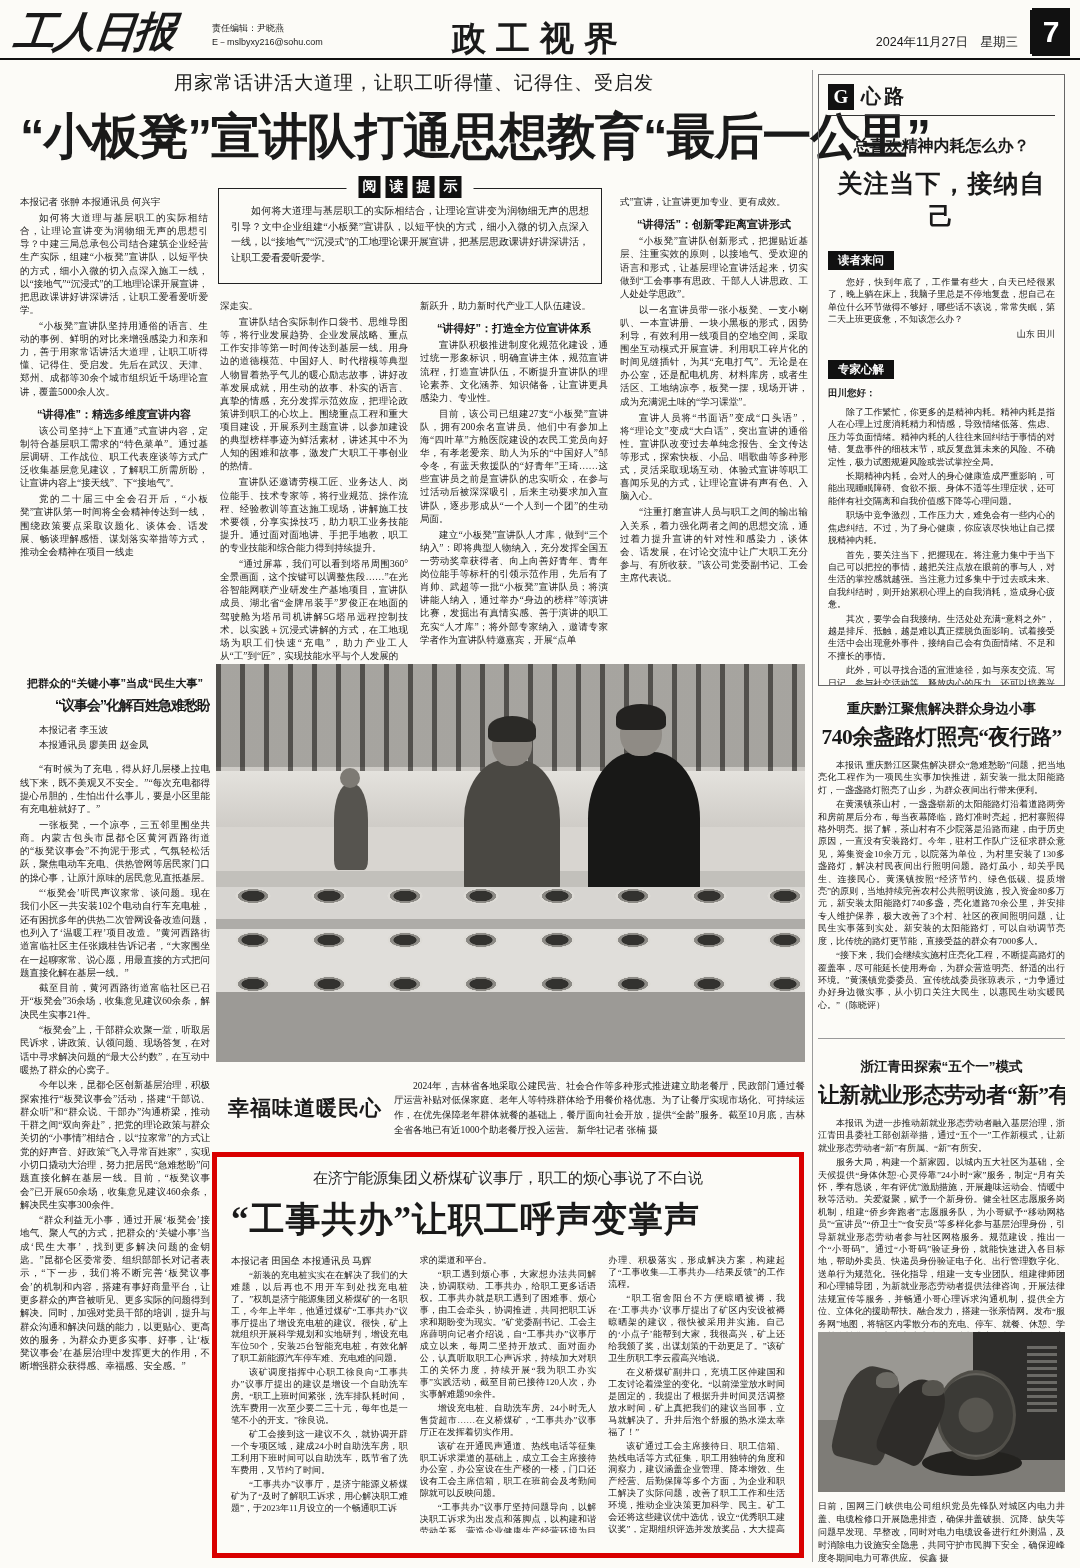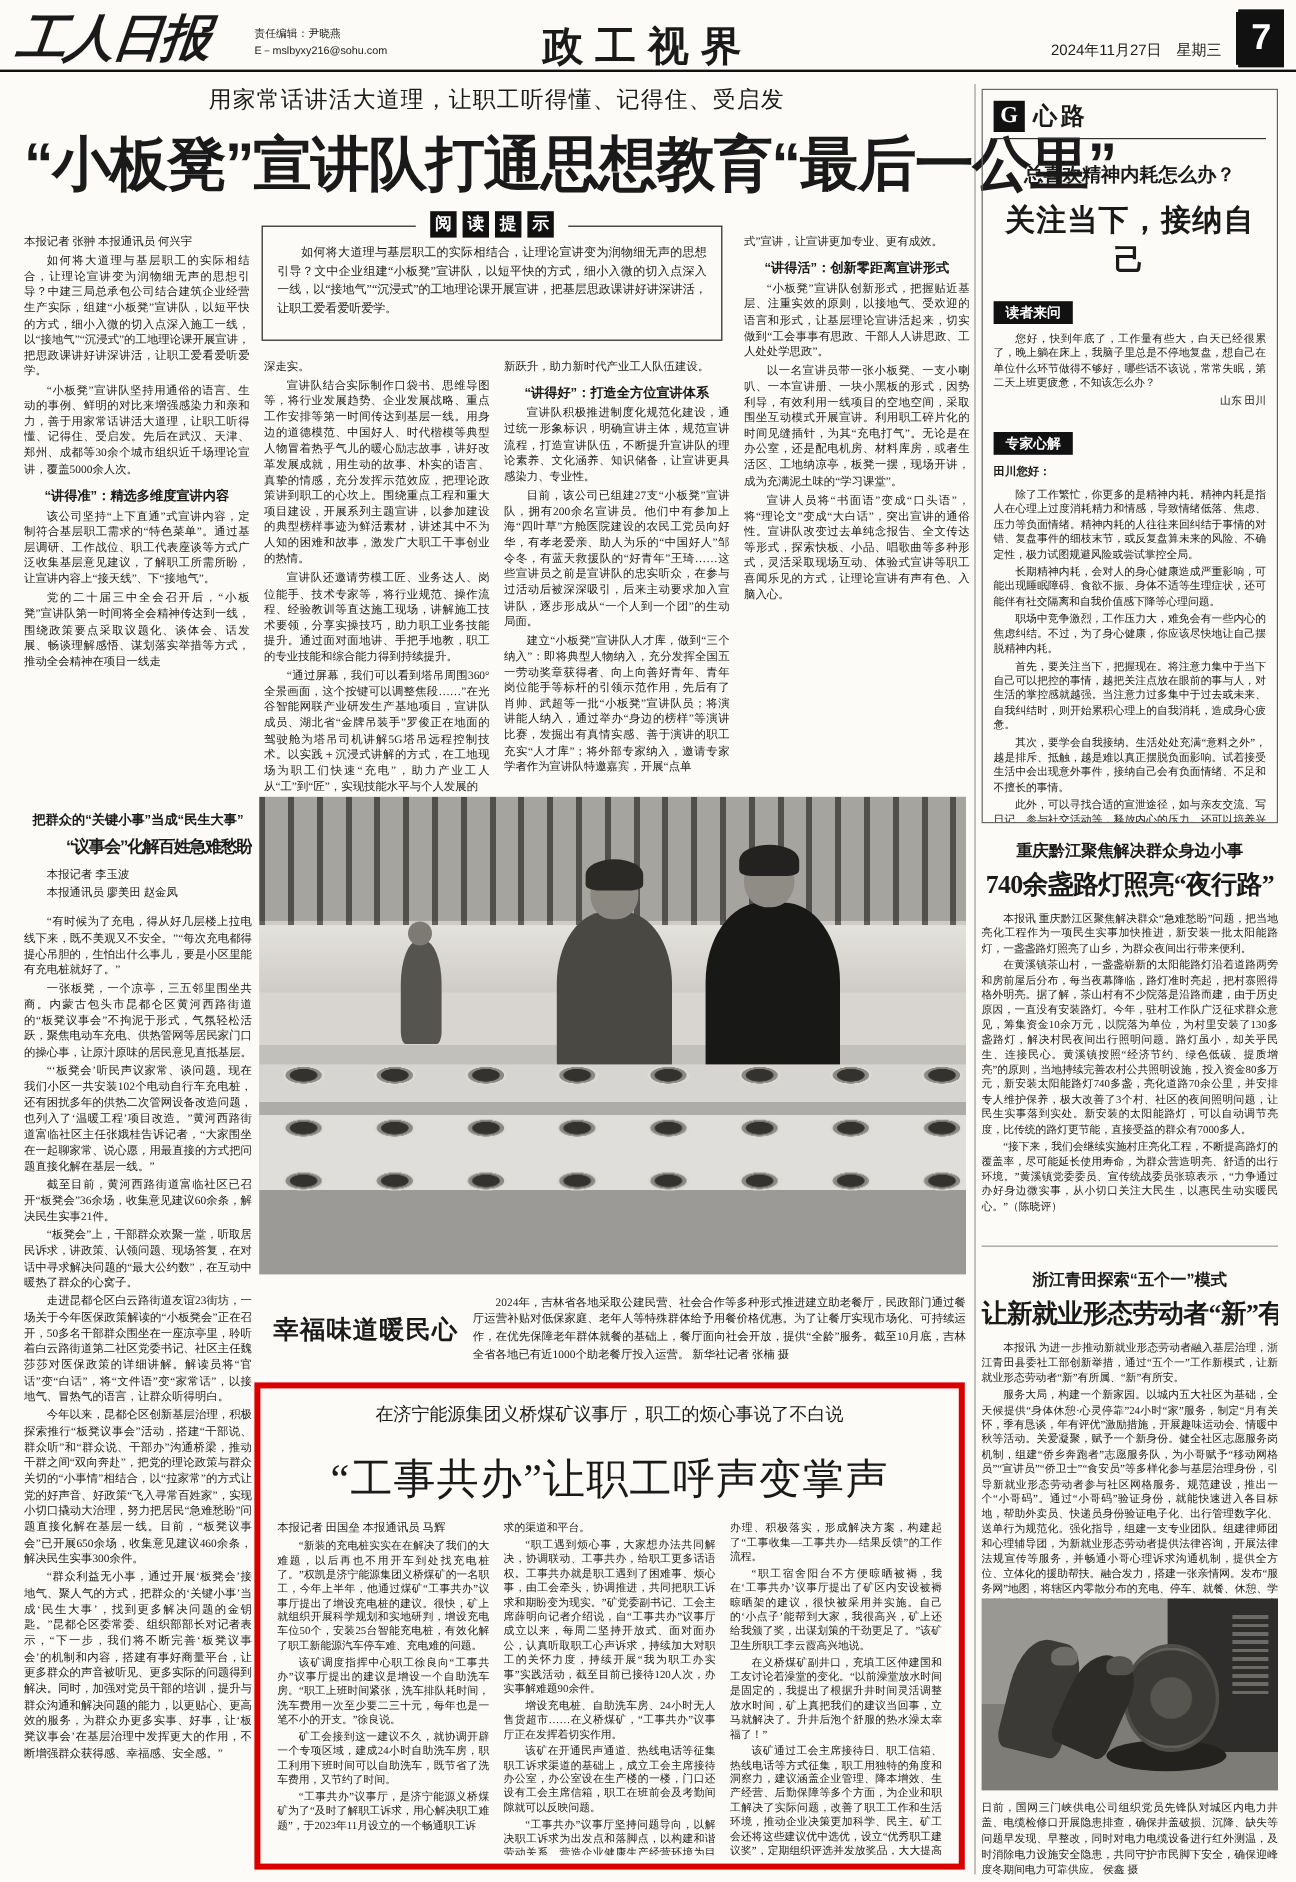--- a/index.html
+++ b/index.html
@@ -44,21 +44,21 @@
   .fig{position:absolute;border-radius:42% 42% 12% 12%;}
   .head{position:absolute;border-radius:50%;}
   
   .cap1{left:216px;top:1066px;width:589px;height:84px;display:flex;align-items:center;}
   .cap1-title{width:178px;text-align:center;font-size:21px;font-weight:bold;font-family:"Liberation Sans",sans-serif;letter-spacing:1px;}
   .cap1-text{flex:1;font-size:9.5px;line-height:1.55;text-align:justify;text-indent:2em;}
   .credit{white-space:nowrap;margin-left:0;}
   
   .redbox{left:212px;top:1152px;width:592px;height:406px;border:5px solid #d90000;box-sizing:border-box;padding:8px 14px;background:#fcfbf7;}
   .rb-kicker{text-align:center;font-size:15px;margin-top:4px;}
-  .rb-headline{text-align:center;font-size:35px;font-weight:normal;margin:21px 0 12px;letter-spacing:1px;}
+  .rb-headline{font-size:35px;font-weight:bold;margin:8px 0 12px;letter-spacing:1px;}
   .rb-cols{display:flex;gap:12px;height:278px;overflow:hidden;}
   .rcol{width:180px;font-size:9px;line-height:1.33;overflow:hidden;}
   .rcol p{margin-bottom:2px;}
   
   .xinlu{left:818px;top:74px;width:247px;height:612px;border:1.5px solid #666;box-sizing:border-box;padding:8px 9px;overflow:hidden;}
   .xl-head{display:flex;align-items:center;gap:7px;border-bottom:1.5px solid #333;padding-bottom:5px;}
   .xl-g{width:26px;height:26px;background:#111;color:#fff;font-size:19px;font-weight:bold;display:flex;align-items:center;justify-content:center;font-family:"Liberation Serif",serif;}
   .xl-name{font-size:20px;font-weight:bold;font-family:"Liberation Sans",sans-serif;letter-spacing:3px;}
   .xl-t1{text-align:center;font-size:16px;font-weight:bold;font-family:"Liberation Sans",sans-serif;margin-top:20px;}
   .xl-t2{text-align:center;font-size:25px;font-weight:bold;margin-top:10px;letter-spacing:1px;}
@@ -134,39 +134,39 @@
           <p>建立“小板凳”宣讲队人才库，做到“三个纳入”：即将典型人物纳入，充分发挥全国五一劳动奖章获得者、向上向善好青年、青年岗位能手等标杆的引领示范作用，先后有了肖帅、武超等一批“小板凳”宣讲队员；将演讲能人纳入，通过举办“身边的榜样”等演讲比赛，发掘出有真情实感、善于演讲的职工充实“人才库”；将外部专家纳入，邀请专家学者作为宣讲队特邀嘉宾，开展“点单</p>
         </div>
     </div>
     <div class="mcol just" style="left:600px;">
       <div>
           <p class="cont">式”宣讲，让宣讲更加专业、更有成效。</p>
           <p class="subhead">“讲得活”：创新零距离宣讲形式</p>
           <p>“小板凳”宣讲队创新形式，把握贴近基层、注重实效的原则，以接地气、受欢迎的语言和形式，让基层理论宣讲活起来，切实做到“工会事事有思政、干部人人讲思政、工人处处学思政”。</p>
           <p>以一名宣讲员带一张小板凳、一支小喇叭、一本宣讲册、一块小黑板的形式，因势利导，有效利用一线项目的空地空间，采取围坐互动模式开展宣讲。利用职工碎片化的时间见缝插针，为其“充电打气”。无论是在办公室，还是配电机房、材料库房，或者生活区、工地纳凉亭，板凳一摆，现场开讲，成为充满泥土味的“学习课堂”。</p>
           <p>宣讲人员将“书面语”变成“口头语”，将“理论文”变成“大白话”，突出宣讲的通俗性。宣讲队改变过去单纯念报告、全文传达等形式，探索快板、小品、唱歌曲等多种形式，灵活采取现场互动、体验式宣讲等职工喜闻乐见的方式，让理论宣讲有声有色、入脑入心。</p>
+          <p>“注重打磨宣讲人员与职工之间的输出输入关系，着力强化两者之间的思想交流，通过着力提升宣讲的针对性和感染力，谈体会、话发展，在讨论交流中让广大职工充分参与、有所收获。”该公司党委副书记、工会主席代表说。</p>
         </div>
     </div>
   </div>
 </div>
 
 <div class="abs left-art">
   <div class="la-kicker">把群众的“关键小事”当成“民生大事”</div>
   <div class="la-headline">“议事会”化解百姓急难愁盼</div>
   <div class="la-byline">
     <div>本报记者 李玉波</div>
     <div>本报通讯员 廖美田 赵金凤</div>
   </div>
   <div class="la-body just">
       <p>“有时候为了充电，得从好几层楼上拉电线下来，既不美观又不安全。”“每次充电都得提心吊胆的，生怕出什么事儿，要是小区里能有充电桩就好了。”</p>
       <p>一张板凳，一个凉亭，三五邻里围坐共商。内蒙古包头市昆都仑区黄河西路街道的“板凳议事会”不拘泥于形式，气氛轻松活跃，聚焦电动车充电、供热管网等居民家门口的操心事，让原汁原味的居民意见直抵基层。</p>
       <p>“‘板凳会’听民声议家常、谈问题。现在我们小区一共安装102个电动自行车充电桩，还有困扰多年的供热二次管网设备改造问题，也列入了‘温暖工程’项目改造。”黄河西路街道富临社区主任张娥桂告诉记者，“大家围坐在一起聊家常、说心愿，用最直接的方式把问题直接化解在基层一线。”</p>
       <p>截至目前，黄河西路街道富临社区已召开“板凳会”36余场，收集意见建议60余条，解决民生实事21件。</p>
       <p>“板凳会”上，干部群众欢聚一堂，听取居民诉求，讲政策、认领问题、现场答复，在对话中寻求解决问题的“最大公约数”，在互动中暖热了群众的心窝子。</p>
-      <p>走进昆都仑区白云路街道友谊23街坊，一场关于今年医保政策解读的“小板凳会”正在召开，50多名干部群众围坐在一座凉亭里，聆听着白云路街道第二社区党委书记、社区主任魏莎莎对医保政策的详细讲解。解读员将“官话”变“白话”，将“文件语”变“家常话”，以接地气、冒热气的语言，让群众听得明白。</p>
       <p>今年以来，昆都仑区创新基层治理，积极探索推行“板凳议事会”活动，搭建“干部说、群众听”和“群众说、干部办”沟通桥梁，推动干群之间“双向奔赴”，把党的理论政策与群众关切的“小事情”相结合，以“拉家常”的方式让党的好声音、好政策“飞入寻常百姓家”，实现小切口撬动大治理，努力把居民“急难愁盼”问题直接化解在基层一线。目前，“板凳议事会”已开展650余场，收集意见建议460余条，解决民生实事300余件。</p>
       <p>“群众利益无小事，通过开展‘板凳会’接地气、聚人气的方式，把群众的‘关键小事’当成‘民生大事’，找到更多解决问题的金钥匙。”昆都仑区委常委、组织部部长对记者表示，“下一步，我们将不断完善‘板凳议事会’的机制和内容，搭建有事好商量平台，让更多群众的声音被听见、更多实际的问题得到解决。同时，加强对党员干部的培训，提升与群众沟通和解决问题的能力，以更贴心、更高效的服务，为群众办更多实事、好事，让‘板凳议事会’在基层治理中发挥更大的作用，不断增强群众获得感、幸福感、安全感。”</p>
     </div>
 </div>
 
 <div class="abs photo1">
   <div class="p1-slats"></div>
   <div class="p1-wall"></div>
   <div class="fig" style="left:118px;top:120px;width:34px;height:86px;background:#56544f;"></div>
   <div class="head" style="left:124px;top:104px;width:20px;height:20px;background:#7d7a74;"></div>

